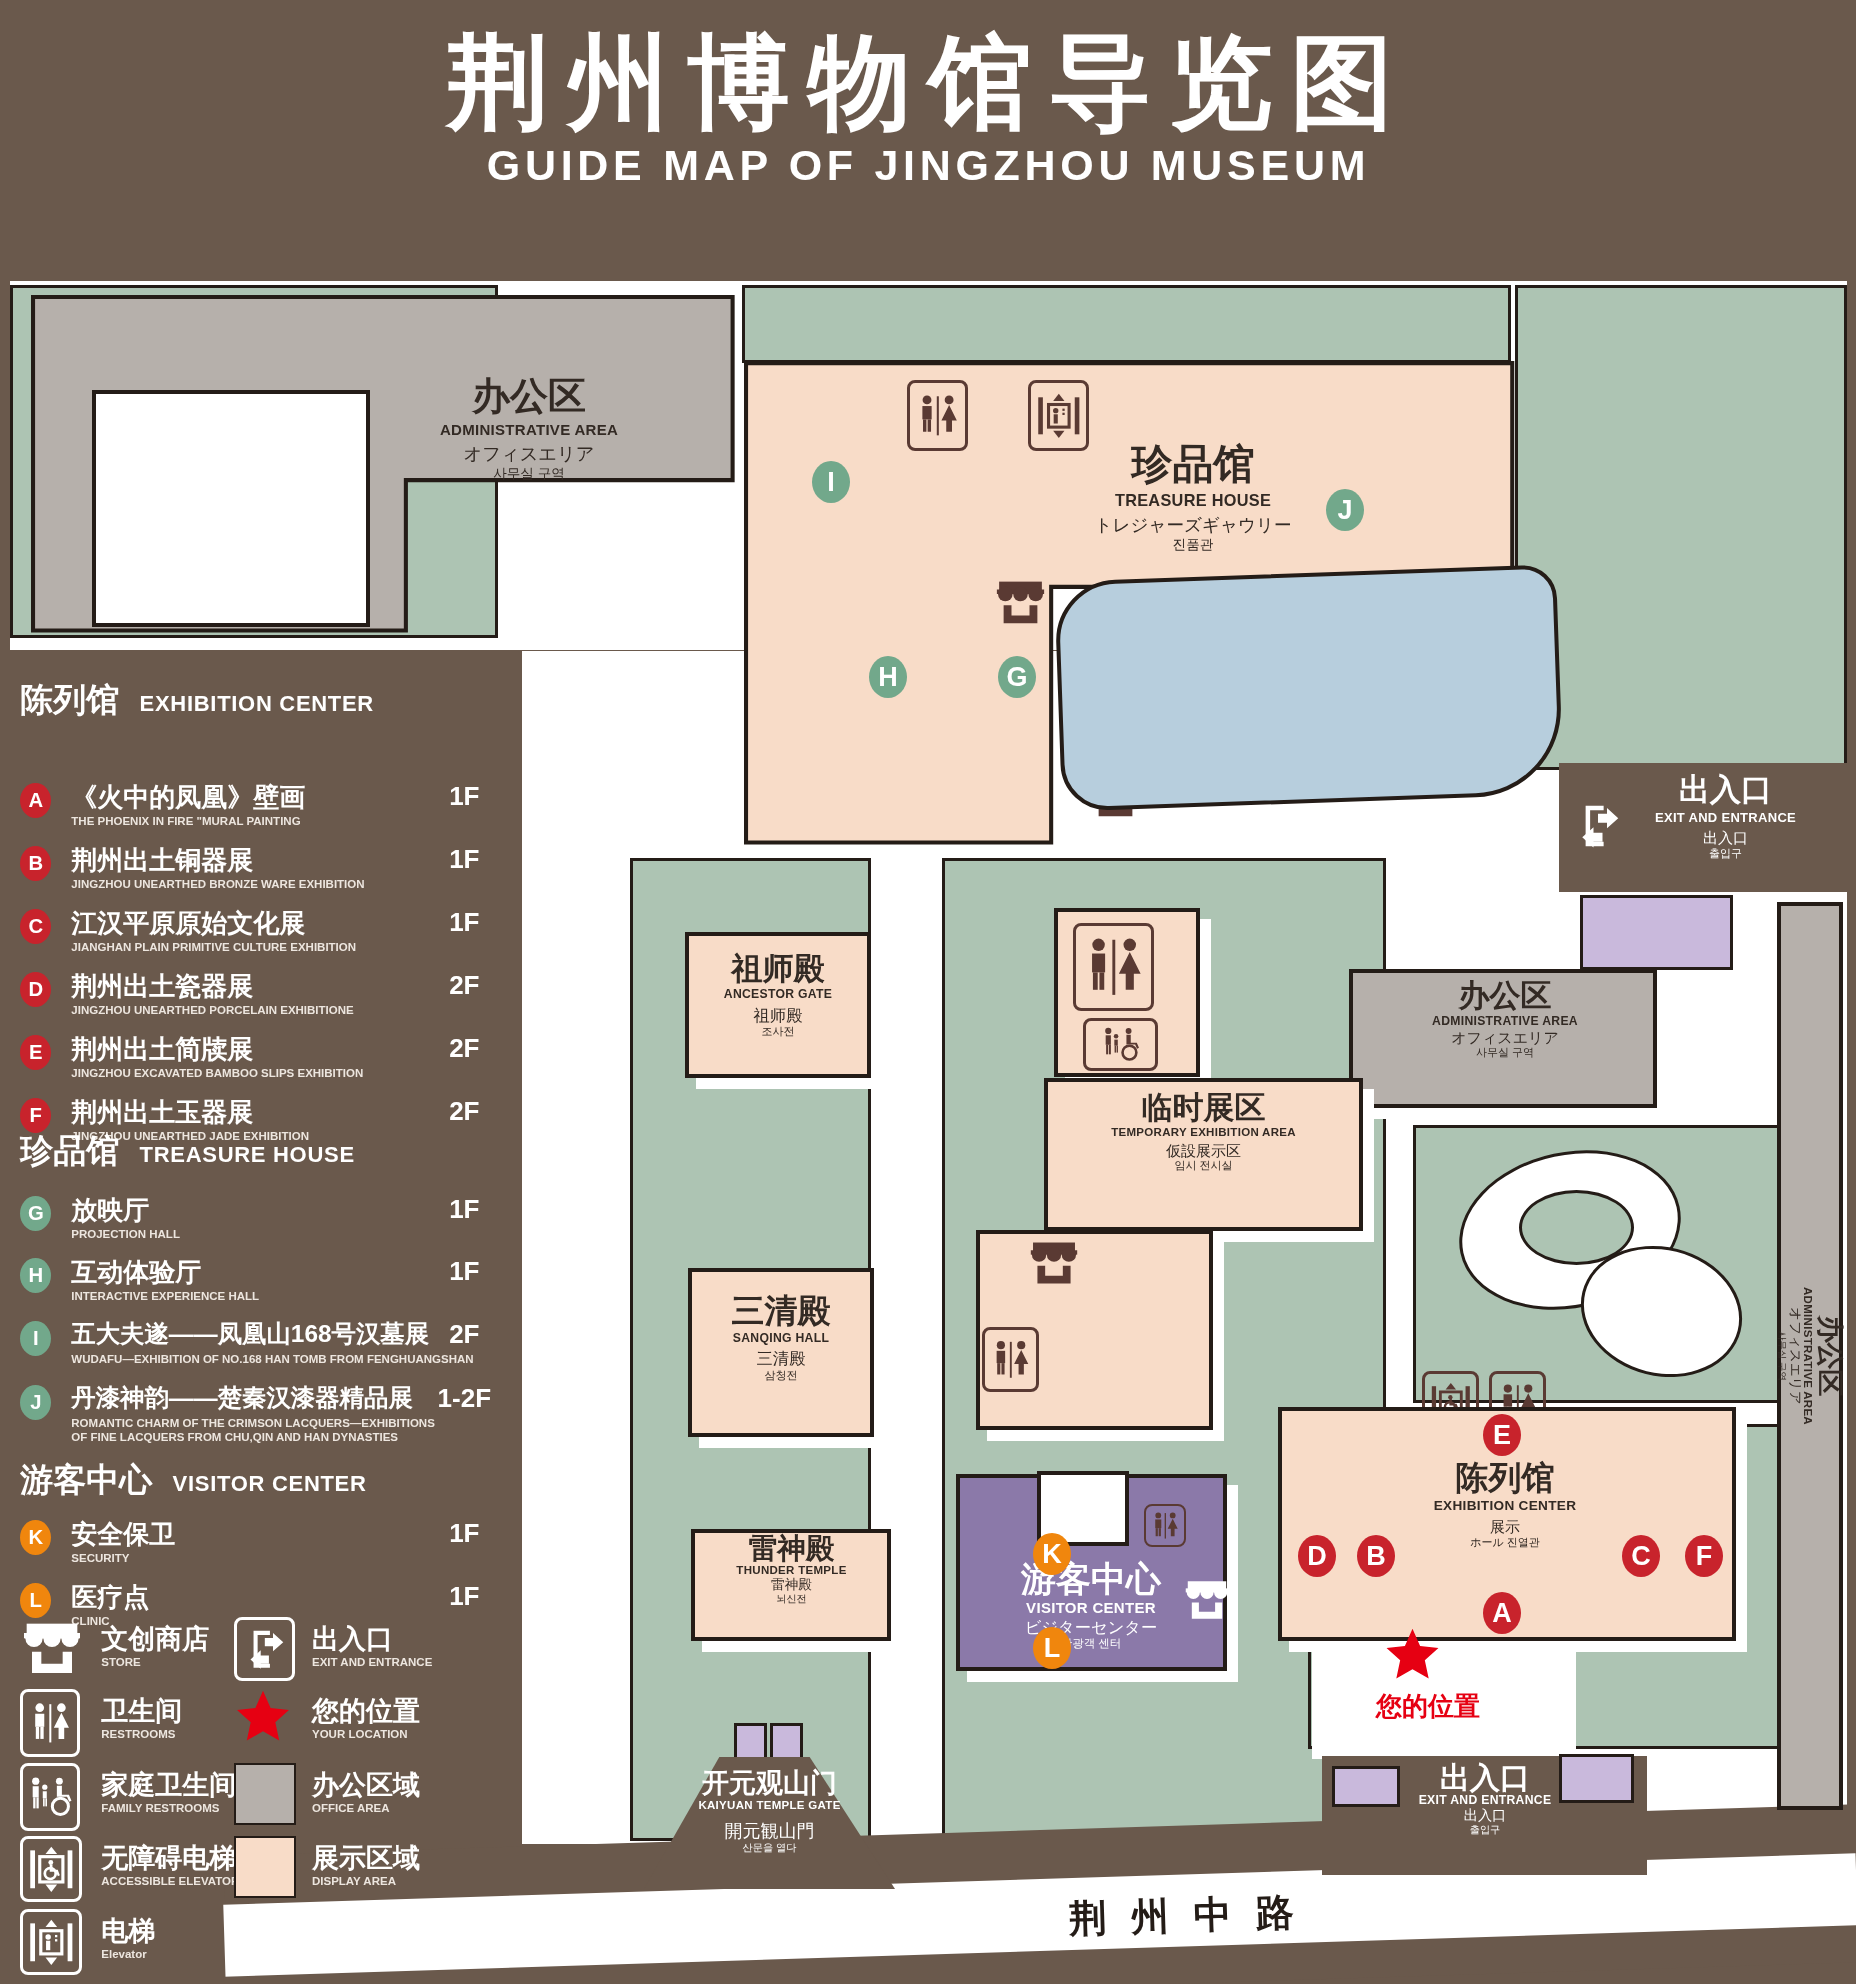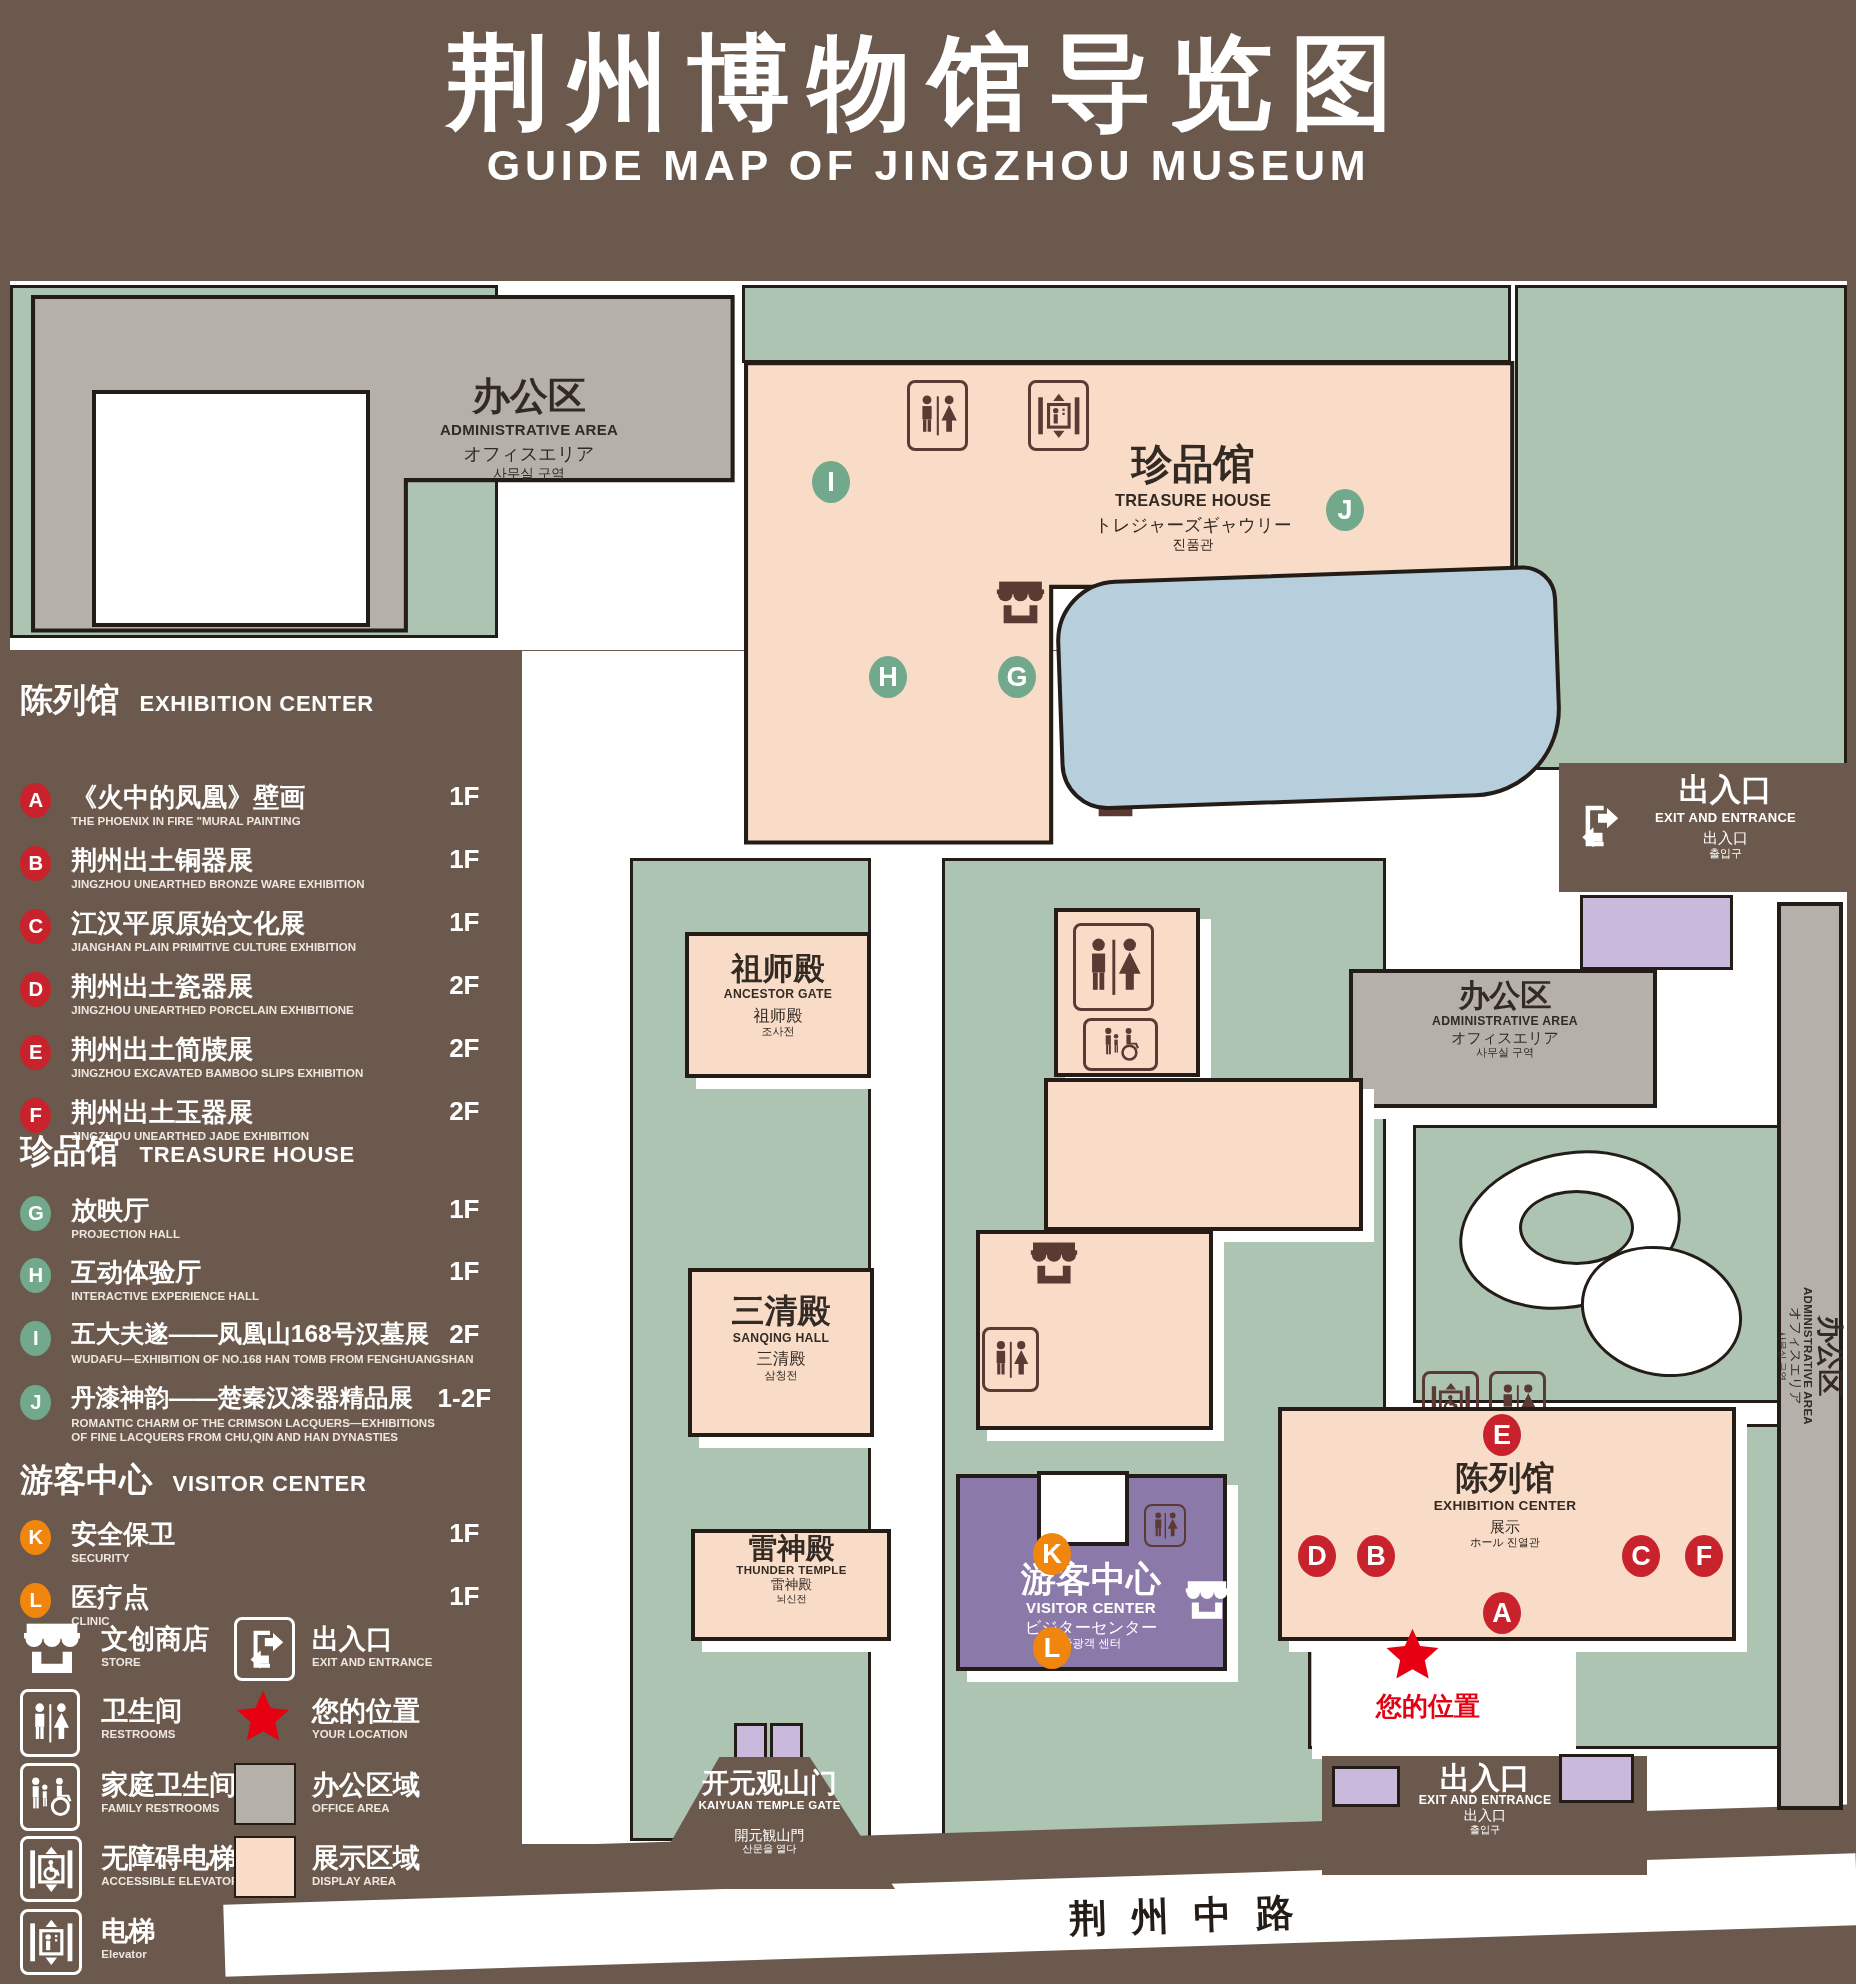--- a/index.html
+++ b/index.html
@@ -244,20 +244,26 @@
       </svg>
     </div>
   <div class="abs iconwrap iframe maroon" style="left:1083px;top:1018px;width:75px;height:53px">
       <svg class="glyph" viewBox="0 0 92 60" width="62" height="41">
         <use href="#sym-family"></use>
       </svg>
     </div>
 
   <div class="abs pink" style="left:1044px;top:1078px;width:319px;height:153px"></div>
   <div class="abs pink" style="left:976px;top:1230px;width:237px;height:200px"></div>
+  <div class="abs bl" style="left:1051px;top:1090px;width:305px;line-height:1.15">
+    <span class="l1" style="font-size:31px">临时展区</span>
+    <span class="l2" style="font-size:11.5px">TEMPORARY EXHIBITION AREA</span>
+    <span class="l3" style="font-size:15px;margin-top:2.7px">仮設展示区</span>
+    <span class="l4" style="font-size:11px">임시 전시실</span>
+  </div>
   <div class="abs iconwrap maroon" style="left:1024px;top:1237px;width:60px;height:53px">
       <svg class="glyph" viewBox="0 0 88 78" width="60" height="53">
         <use href="#sym-store"></use>
       </svg>
     </div>
   <div class="abs iconwrap iframe maroon" style="left:982px;top:1327px;width:57px;height:65px">
       <svg class="glyph" viewBox="0 0 66 78" width="45" height="53">
         <use href="#sym-wc"></use>
       </svg>
     </div>
@@ -329,21 +335,21 @@
       </svg>
     </div>
   <div class="abs redloc" style="left:1376px;top:1689px">您的位置</div>
 
   <div class="abs lpurple" style="left:734px;top:1723px;width:33px;height:39px;box-shadow:none"></div>
   <div class="abs lpurple" style="left:770px;top:1723px;width:33px;height:39px;box-shadow:none"></div>
   <div class="abs brown" style="left:644px;top:1757px;width:251px;height:132px;clip-path:polygon(30% 0,66% 0,100% 100%,0 100%)"></div>
   <div class="abs bl light" style="left:651px;top:1768px;width:237px;line-height:1.15">
     <span class="l1" style="font-size:27px">开元观山门</span>
     <span class="l2" style="font-size:11.5px">KAIYUAN TEMPLE GATE</span>
-    <span class="l3" style="font-size:14px;margin-top:15px">開元観山門</span>
+    <span class="l3" style="font-size:18px;margin-top:9px">開元観山門</span>
     <span class="l4" style="font-size:10.2px">산문을 열다</span>
   </div>
 
   <div class="abs brown" style="left:1322px;top:1756px;width:325px;height:119px"></div>
   <div class="abs lpurple" style="left:1332px;top:1766px;width:68px;height:41px;box-shadow:none"></div>
   <div class="abs lpurple" style="left:1559px;top:1754px;width:75px;height:49px;box-shadow:none"></div>
   <div class="abs bl light" style="left:1407px;top:1761px;width:156px;line-height:1.1">
     <span class="l1" style="font-size:30px">出入口</span>
     <span class="l2" style="font-size:12.2px">EXIT AND ENTRANCE</span>
     <span class="l3" style="font-size:14.2px;margin-top:0.7px">出入口</span>

